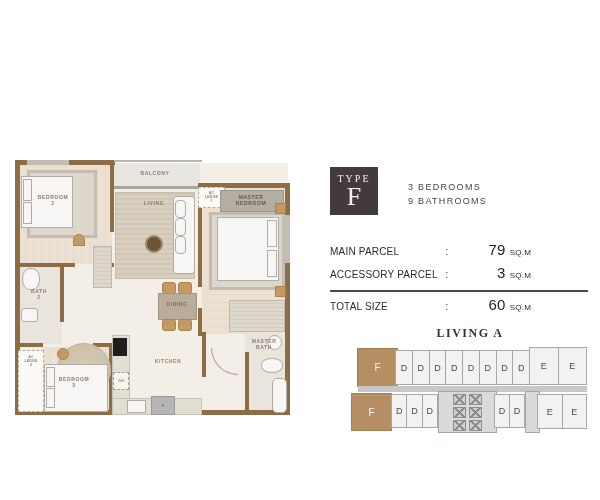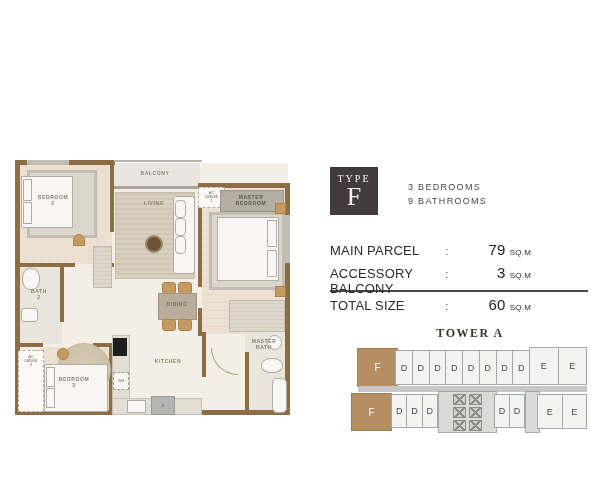--- a/index.html
+++ b/index.html
@@ -30,21 +30,21 @@
 
   
   .badge{left:330px;top:167px;width:48px;height:48px;background:#423a3c;color:#f4f2f2;
          display:flex;flex-direction:column;align-items:center;justify-content:center;}
   .badge .t{font-family:"Liberation Serif",serif;font-size:10px;letter-spacing:2px;}
   .badge .f{font-family:"Liberation Serif",serif;font-size:26px;line-height:26px;font-weight:400;}
   .specs{left:408px;top:180px;font-size:9px;letter-spacing:1.3px;color:#454545;line-height:14px;font-weight:500;}
 
   .sizes{left:330px;top:241px;width:258px;}
   .srow{display:grid;grid-template-columns:112px 10px 79px 57px;align-items:baseline;height:23px;}
-  .srow .lab{font-size:13px;letter-spacing:0.2px;color:#2b2b2b;font-weight:500;}
+  .srow .lab{font-size:10px;letter-spacing:0.2px;color:#2b2b2b;font-weight:500;}
   .srow .col{font-size:10px;color:#2b2b2b;text-align:center;}
   .srow .val{text-align:right;white-space:nowrap;}
   .srow .num{font-size:15px;color:#1f1f1f;font-weight:500;}
   .srow .unit{font-size:8px;color:#2b2b2b;letter-spacing:0.2px;}
   .sep{border-top:2px solid #4a4a4a;margin:3px 0 4px 0;}
 
   
   .tower{left:348px;top:326px;width:244px;height:104px;}
   .tower-title{left:0;top:0;width:100%;text-align:center;font-family:"Liberation Serif",serif;
                font-size:12px;font-weight:700;letter-spacing:1.5px;color:#37332f;}
@@ -192,34 +192,34 @@
     <div>9 BATHROOMS</div>
   </div>
 
   <div class="abs sizes">
     <div class="srow">
       <span class="lab">MAIN PARCEL</span>
       <span class="col">:</span>
       <span class="val"><span class="num">79</span> <span class="unit">SQ.M</span></span>
     </div>
     <div class="srow">
-      <span class="lab">ACCESSORY BALCONY</span>
+      <span class="lab">ACCESSORY PARCEL</span>
       <span class="col">:</span>
       <span class="val"><span class="num">3</span> <span class="unit">SQ.M</span></span>
     </div>
     <div class="sep"></div>
     <div class="srow">
       <span class="lab">TOTAL SIZE</span>
       <span class="col">:</span>
       <span class="val"><span class="num">60</span> <span class="unit">SQ.M</span></span>
     </div>
   </div>
 
   <div class="abs tower">
-    <div class="abs tower-title">TOWER A</div>
+    <div class="abs tower-title">LIVING A</div>
 
     <div class="abs fblk" style="left:9px;top:22px;width:39px;height:37px;">F</div>
     <div class="abs trow" style="left:48px;top:24px;width:134px;height:35px;">
       <div class="cell">D</div>
       <div class="cell">D</div>
       <div class="cell">D</div>
       <div class="cell">D</div>
       <div class="cell">D</div>
       <div class="cell">D</div>
       <div class="cell">D</div>

